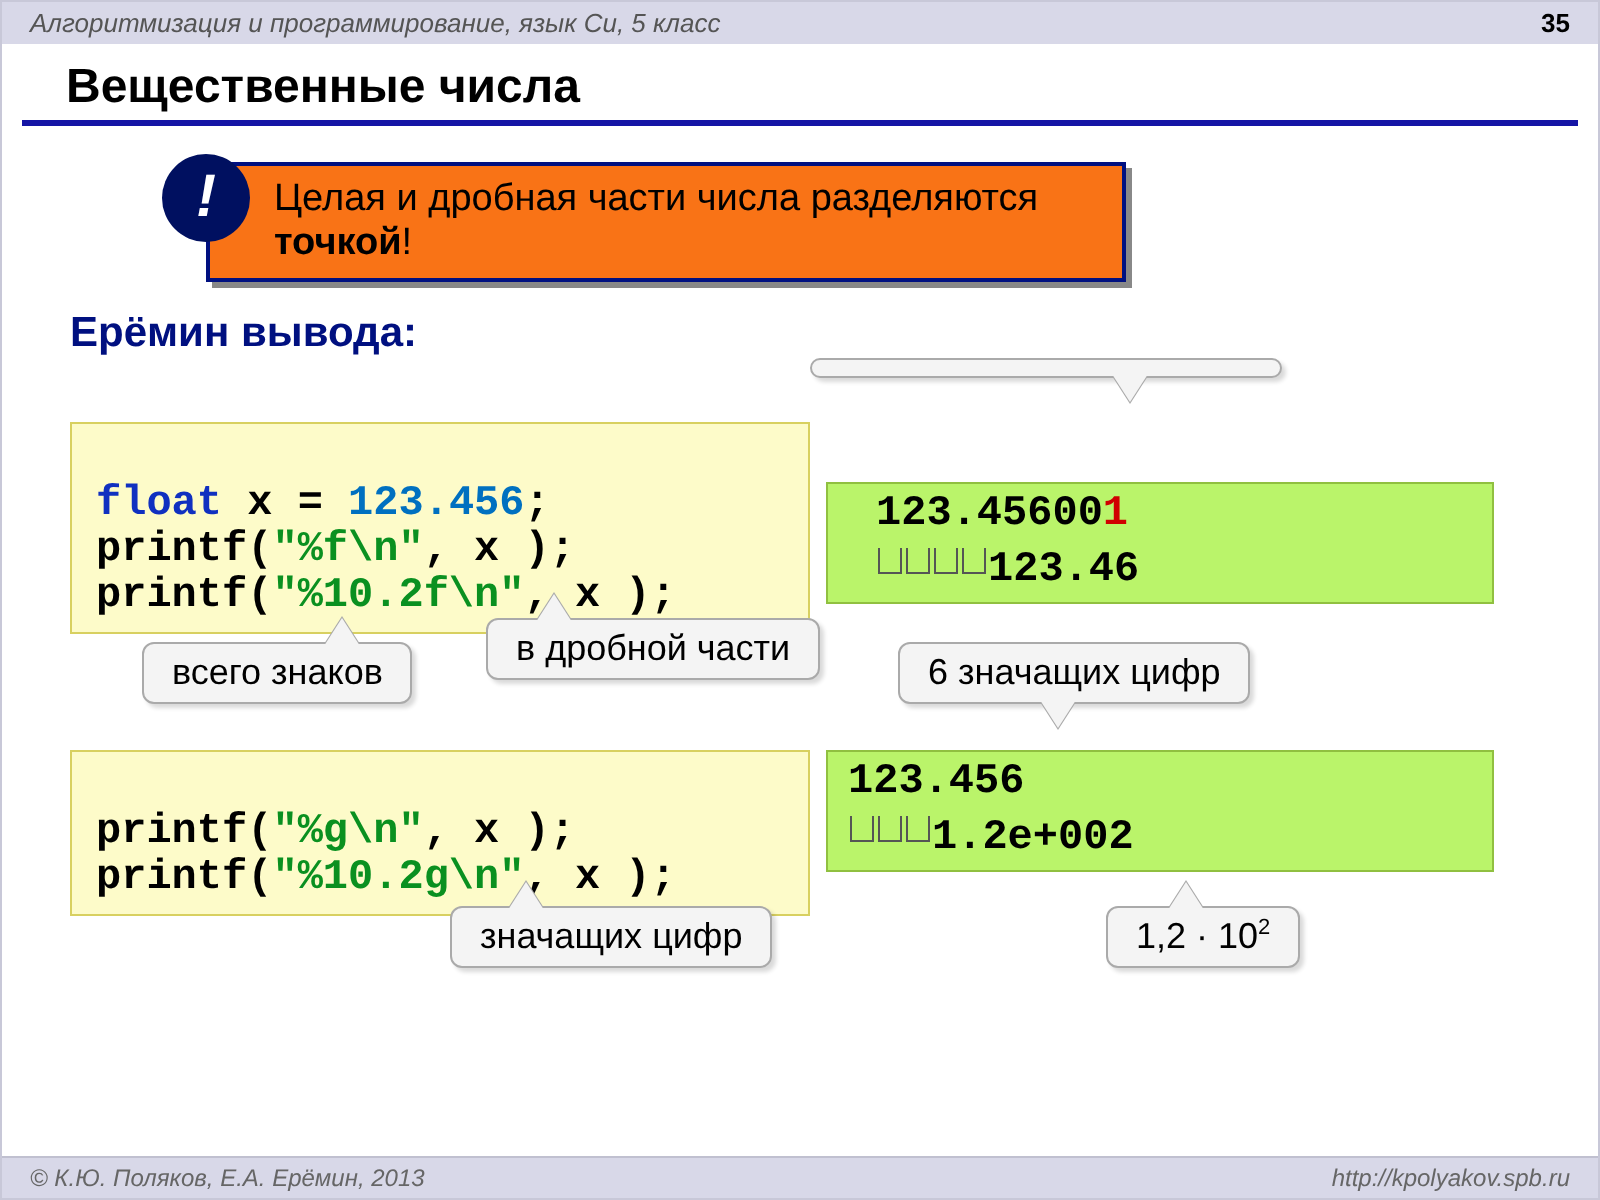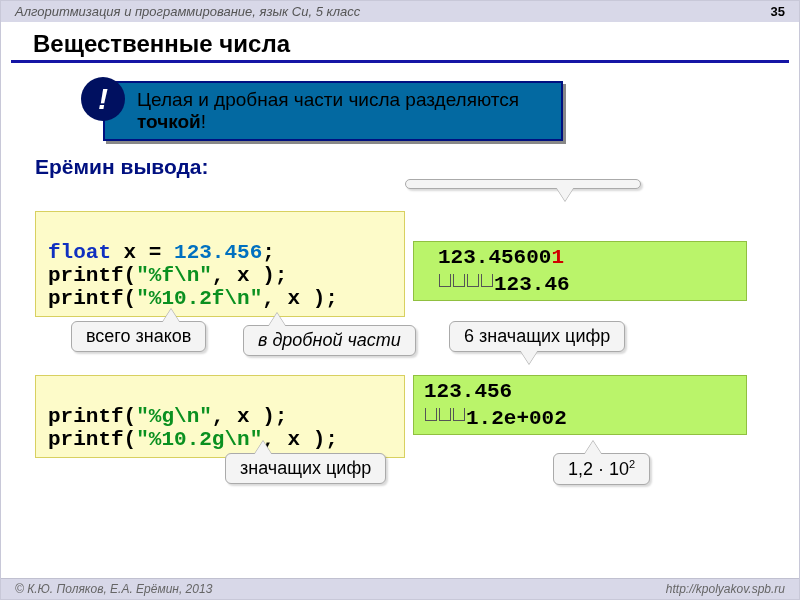--- a/index.html
+++ b/index.html
@@ -31,21 +31,21 @@
   .note-row { margin: 18px 0 0 80px; display: flex; }
   .excl {
     width: 44px; height: 44px; border-radius: 50%;
     background: #001060; color: #fff;
     display: flex; align-items: center; justify-content: center;
     font-size: 30px; font-weight: bold; font-style: italic;
     position: relative; z-index: 2; margin-right: -22px; margin-top: -4px;
     flex-shrink: 0;
   }
   .note-box {
-    background: #0369a1;
+    background: #f97316;
     border: 2px solid #001080;
     box-shadow: 3px 3px 0 #888;
     padding: 6px 12px 6px 32px;
     font-size: 19px;
     width: 460px;
   }
   .note-box b { font-weight: bold; }
 
   .subhead {
     font-size: 21px; color: #001080; font-weight: bold;
@@ -153,21 +153,21 @@
 
   <div class="out-box" style="left:412px; top:160px; width:334px;padding-left:24px;">
     <div><span>123.45600</span><span class="red">1</span></div>
     <div><span class="tick"></span><span class="tick"></span><span class="tick"></span><span class="tick"></span><span>123.46</span></div>
   </div>
 
   <div class="bubble" style="left:70px; top:240px;">
     <span>всего знаков</span>
     <div class="tail tail-up" style="left:90px; top:-13px;"></div>
   </div>
-  <div class="bubble" style="left:242px; top:244px;font-style:italic;">
+  <div class="bubble" style="left:242px; top:228px;">
     <span>в дробной части</span>
     <div class="tail tail-up" style="left:24px; top:-13px;"></div>
   </div>
   <div class="bubble" style="left:448px; top:240px;">
     <span>6 значащих цифр</span>
     <div class="tail tail-down" style="left:70px; bottom:-13px;"></div>
   </div>
 
   <div class="code-box" style="left:34px; top:294px; width:370px;">
 <span>printf(</span><span class="str">"%g\n"</span><span>, x );</span>

